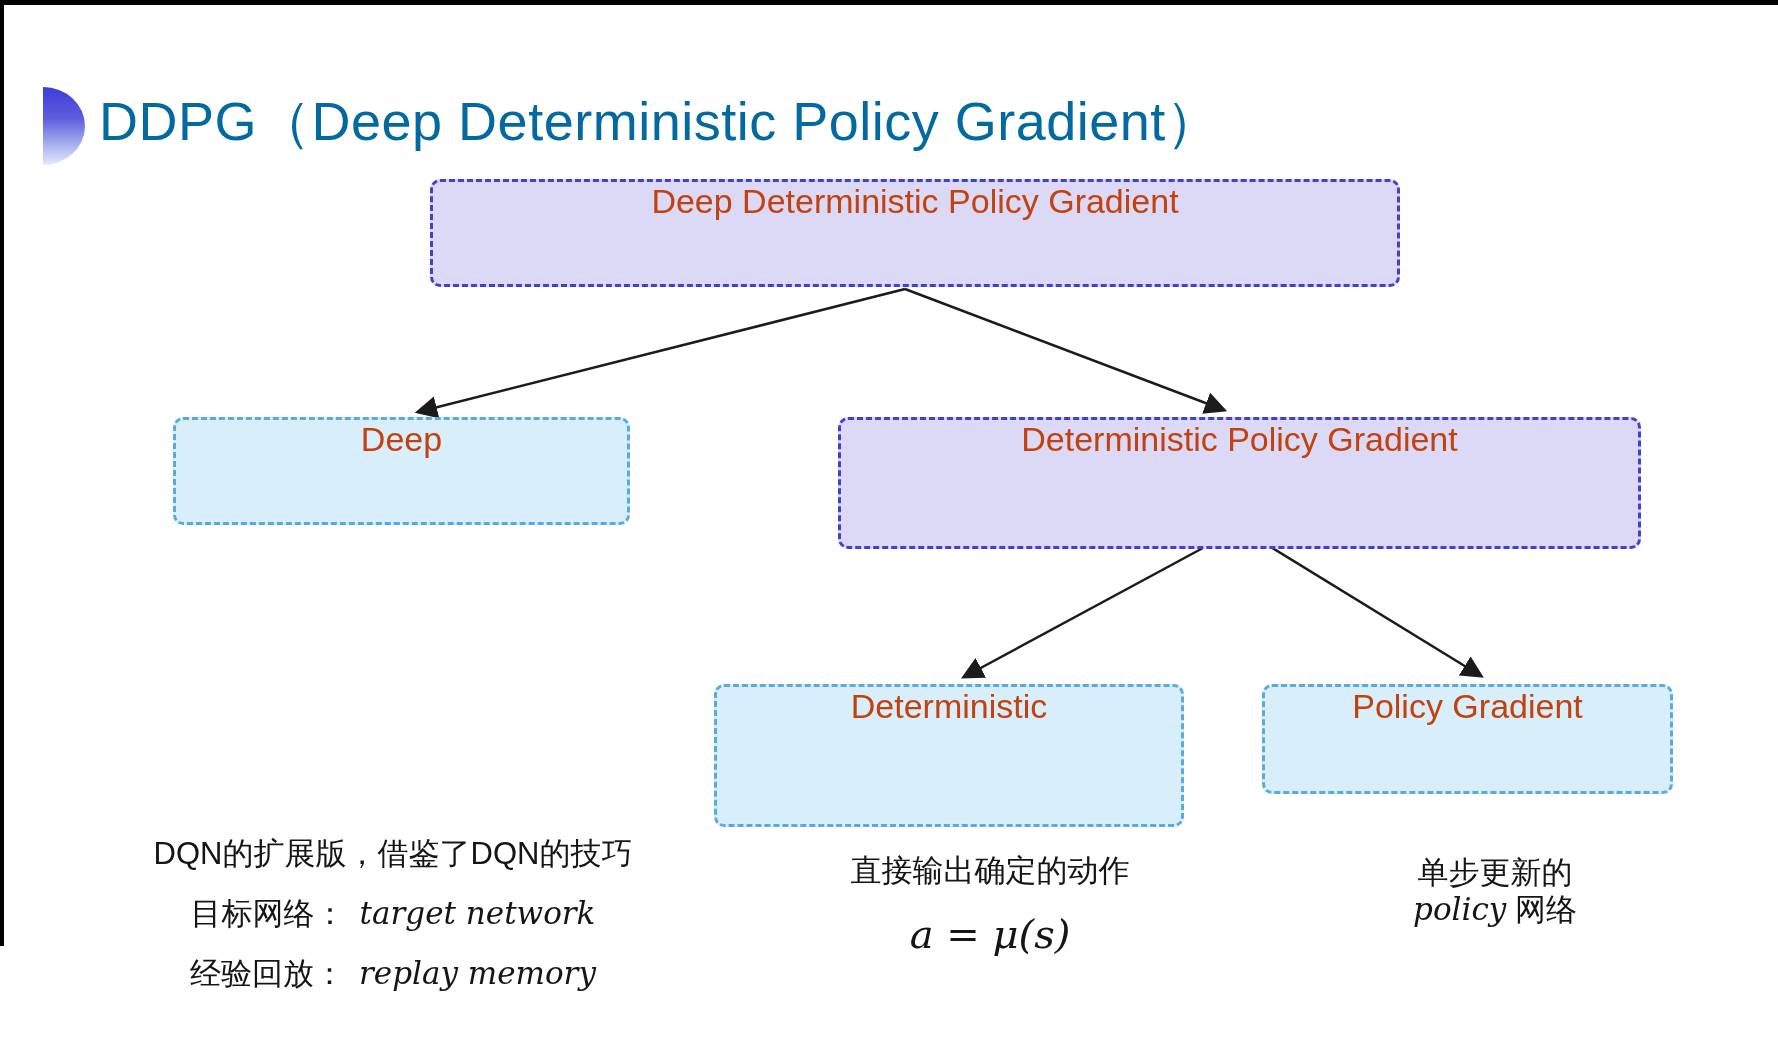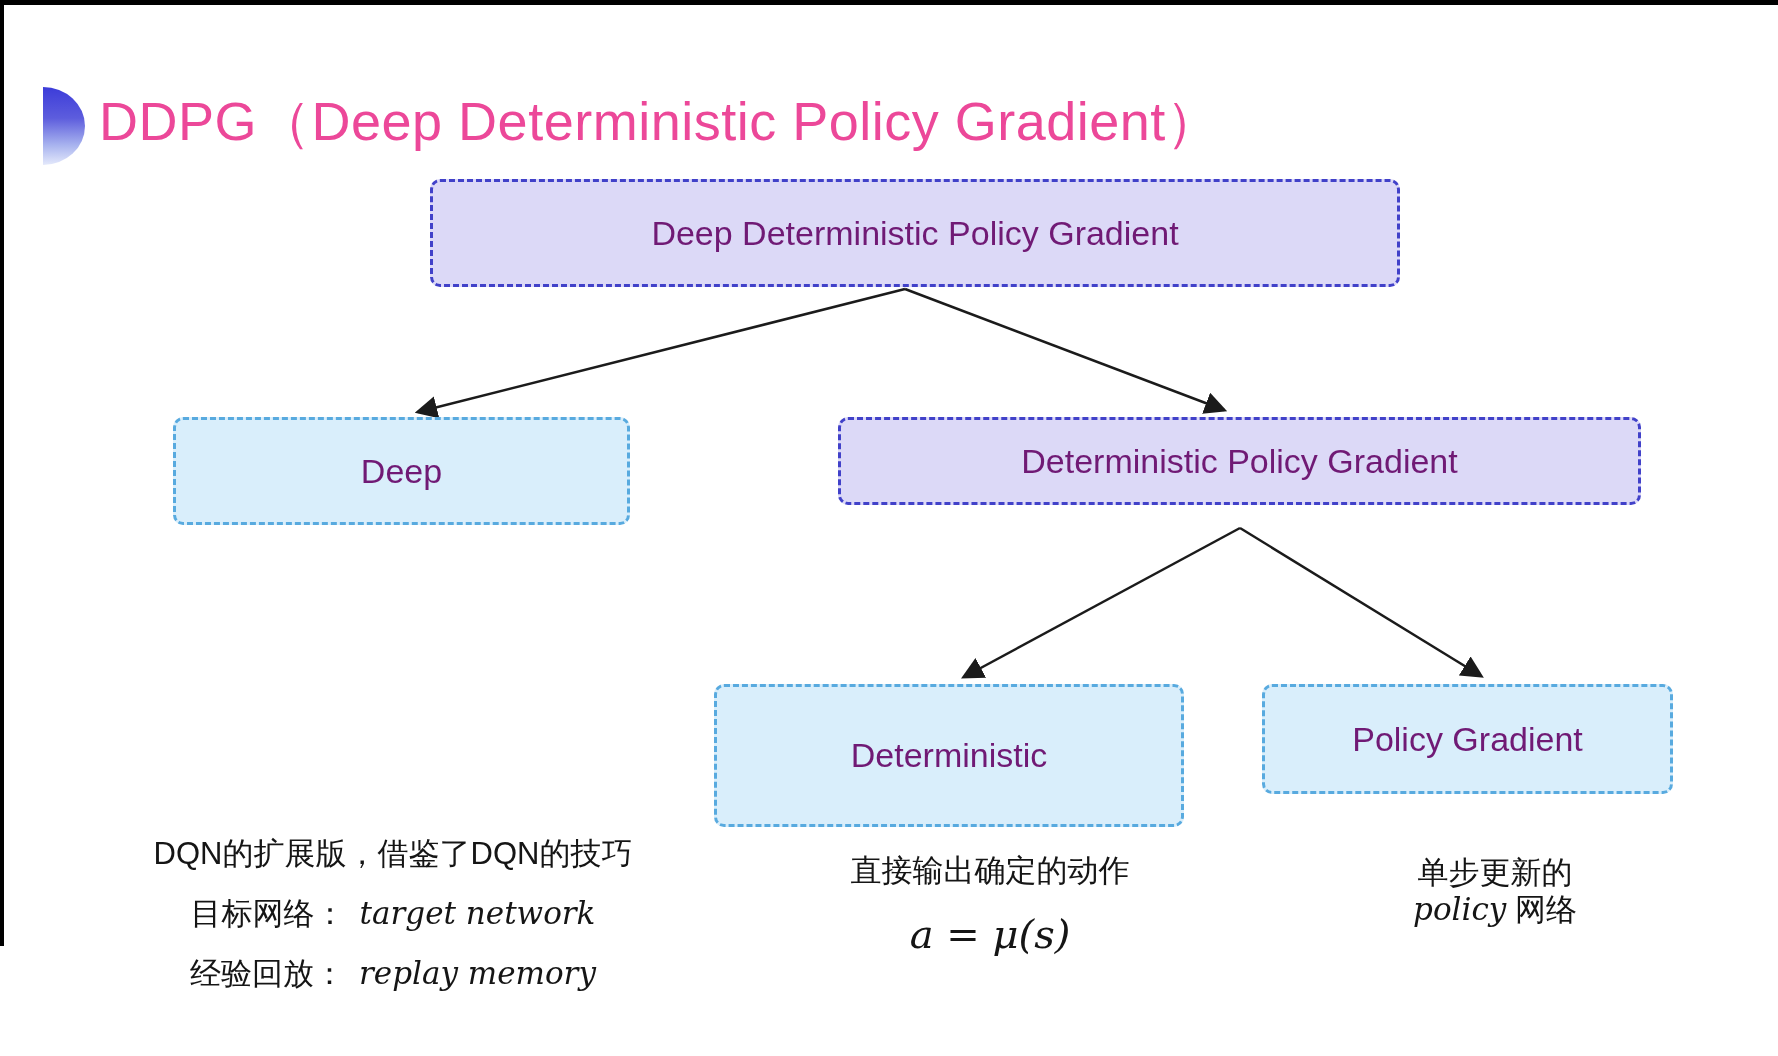--- a/index.html
+++ b/index.html
@@ -18,39 +18,39 @@
   
   .bullet {
     position: absolute; left: 43px; top: 87px;
     width: 42px; height: 78px;
     background: linear-gradient(180deg, #3c3cd9 0%, #5d5ddd 40%, #a9b4ef 75%, #e4e9fb 100%);
     border-radius: 0 100% 100% 0 / 0 50% 50% 0;
   }
   .page-title {
     position: absolute; left: 99px; top: 92px;
     font-size: 54px; line-height: 1.1;
-    color: #ec4899; white-space: nowrap;
+    color: #0369a1; white-space: nowrap;
     letter-spacing: 0.5px;
   }
 
   
   .node {
     position: absolute;
-    display: flex; align-items: center; justify-content: center;
+    display: flex; justify-content: center;
     box-sizing: border-box;
     border-radius: 10px;
-    font-size: 34px; color: #701a75;
+    font-size: 34px; color: #c2410c;
     white-space: nowrap;
   }
   .node-purple { background: #dcd9f7; border: 3px dashed #4141c9; }
   .node-blue   { background: #d9eefb; border: 3px dashed #58aadf; }
 
   #node-root { left: 430px;  top: 179px; width: 970px; height: 108px; }
   #node-deep { left: 173px;  top: 417px; width: 457px; height: 108px; }
-  #node-dpg  { left: 838px;  top: 417px; width: 803px; height: 88px; }
+  #node-dpg  { left: 838px;  top: 417px; width: 803px; height: 132px; }
   #node-det  { left: 714px;  top: 684px; width: 470px; height: 143px; }
   #node-pg   { left: 1262px; top: 684px; width: 411px; height: 110px; }
 
   
   svg.edges { position: absolute; left: 0; top: 0; width: 1778px; height: 1056px; pointer-events: none; }
 
   
   .ann {
     position: absolute; text-align: center;
     color: #151515; font-size: 31px; line-height: 1.15;

